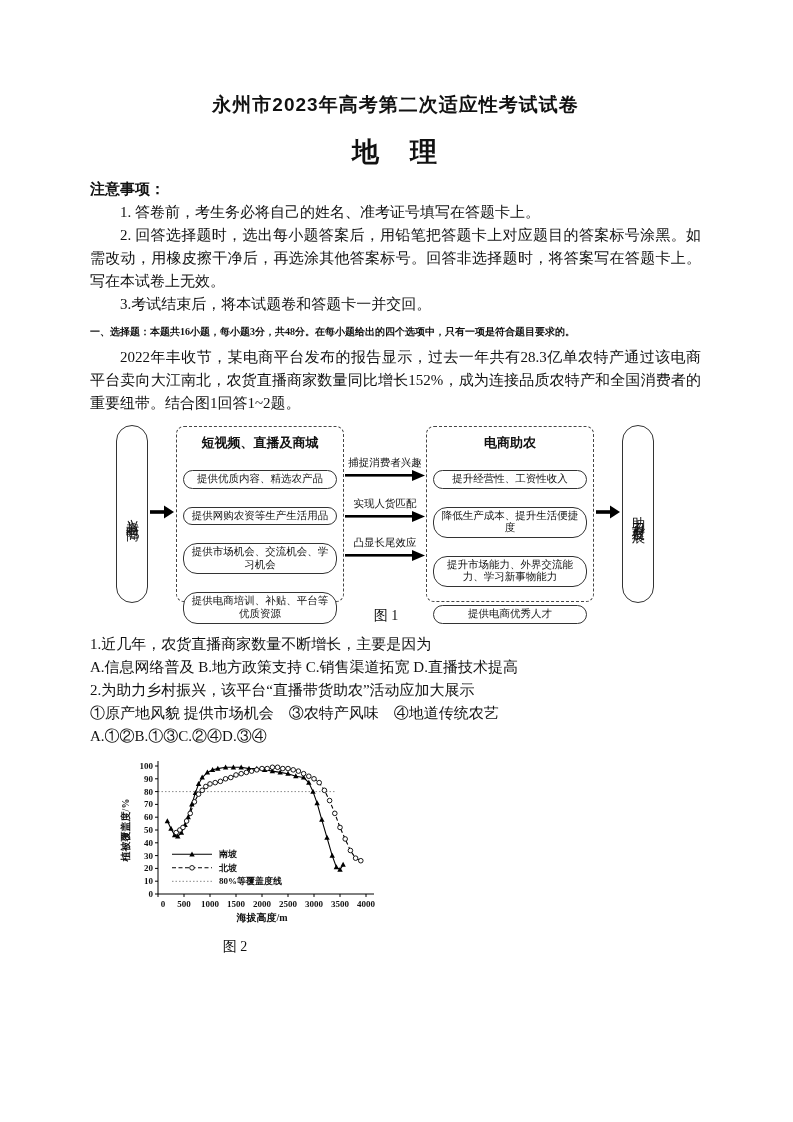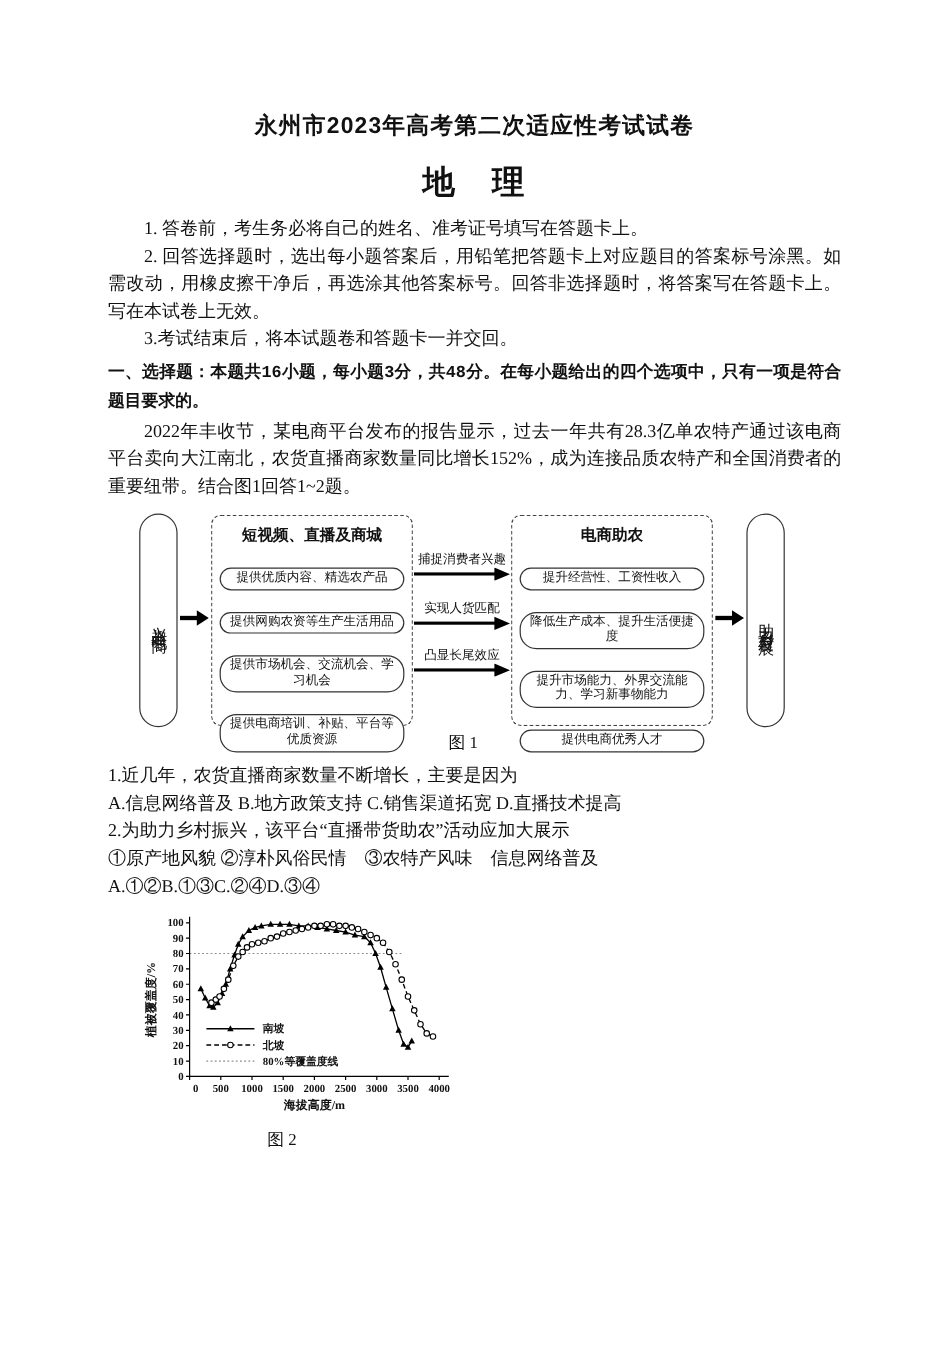--- a/index.html
+++ b/index.html
@@ -29,22 +29,22 @@
   .notice-head{
     font-family:"Liberation Sans","DejaVu Sans",sans-serif;
     font-weight:700;font-size:15px;margin:6px 0 2px 0;
   }
   p.body-text{
     font-size:15px;line-height:23px;margin:0;
     text-align:justify;
   }
   p.indent{text-indent:2em;}
   .section-head{
-    font-family:Liberation Mono, monospace;
-    font-weight:700;font-size:14px;line-height:24px;margin:4px 0 2px 0;
+    font-family:Liberation Serif, serif;
+    font-weight:700;font-size:10px;line-height:24px;margin:4px 0 2px 0;
     text-align:justify;
   }
   
   .fig1{
     margin:10px 0 2px 26px;
     width:540px;
     display:flex;align-items:center;
   }
   .capsule{
     width:30px;height:176px;
@@ -109,20 +109,21 @@
   .fig2-caption{width:230px;margin-left:30px;text-align:center;font-size:14px;margin-top:8px;}
 </style>
 </head>
 <body>
 
 <div class="page">
 
   <h1 class="doc-title">永州市2023年高考第二次适应性考试试卷</h1>
   <h2 class="doc-subject">地　理</h2>
 
+  <div class="notice-head">注意事项：</div>
   <p class="body-text indent">1. 答卷前，考生务必将自己的姓名、准考证号填写在答题卡上。</p>
   <p class="body-text indent">2. 回答选择题时，选出每小题答案后，用铅笔把答题卡上对应题目的答案标号涂黑。如需改动，用橡皮擦干净后，再选涂其他答案标号。回答非选择题时，将答案写在答题卡上。写在本试卷上无效。</p>
   <p class="body-text indent">3.考试结束后，将本试题卷和答题卡一并交回。</p>
 
   <div class="section-head">一、选择题：本题共16小题，每小题3分，共48分。在每小题给出的四个选项中，只有一项是符合题目要求的。</div>
   <p class="body-text indent">2022年丰收节，某电商平台发布的报告显示，过去一年共有28.3亿单农特产通过该电商平台卖向大江南北，农货直播商家数量同比增长152%，成为连接品质农特产和全国消费者的重要纽带。结合图1回答1~2题。</p>
 
   <div class="fig1">
 
     <div class="capsule">兴趣电商</div>
@@ -182,21 +183,21 @@
     </span>
 
     <div class="capsule">助力乡村发展</div>
   </div>
 
   <div class="fig-caption fig1-caption">图 1</div>
 
   <p class="q-line">1.近几年，农货直播商家数量不断增长，主要是因为</p>
   <p class="q-line">A.信息网络普及 B.地方政策支持 C.销售渠道拓宽 D.直播技术提高</p>
   <p class="q-line">2.为助力乡村振兴，该平台“直播带货助农”活动应加大展示</p>
-  <p class="q-line">①原产地风貌 ②淳朴风俗民情　③农特产风味　信息网络普及</p>
+  <p class="q-line">①原产地风貌 提供市场机会　③农特产风味　④地道传统农艺</p>
   <p class="q-line">A.①②B.①③C.②④D.③④</p>
 
 
   <div class="fig2-wrap">
     <svg width="284" height="172" viewBox="0 0 284 172">
         <line x1="38" y1="33.6" x2="214.79999999999998" y2="33.6" stroke="#8a8a8a" stroke-width="1" stroke-dasharray="1.5,2"></line>
         <line x1="38" y1="3" x2="38" y2="136" stroke="#000" stroke-width="1"></line>
         <line x1="38" y1="136" x2="254" y2="136" stroke="#000" stroke-width="1"></line>
         <line x1="35" y1="136" x2="38" y2="136" stroke="#000" stroke-width="1"></line>
         <text x="33" y="139" text-anchor="end">0</text>

